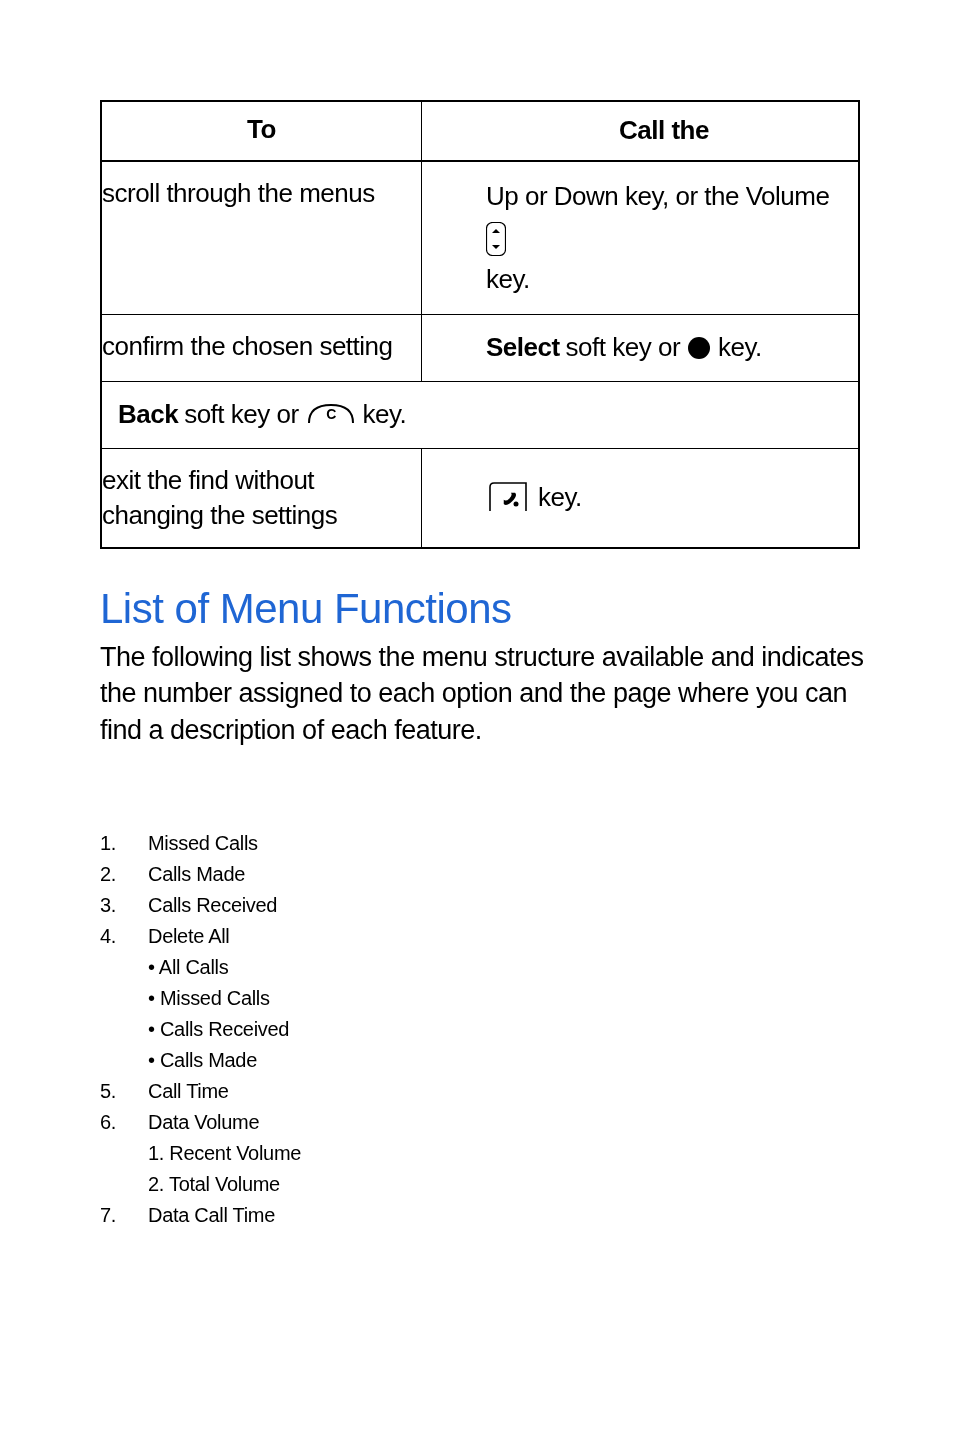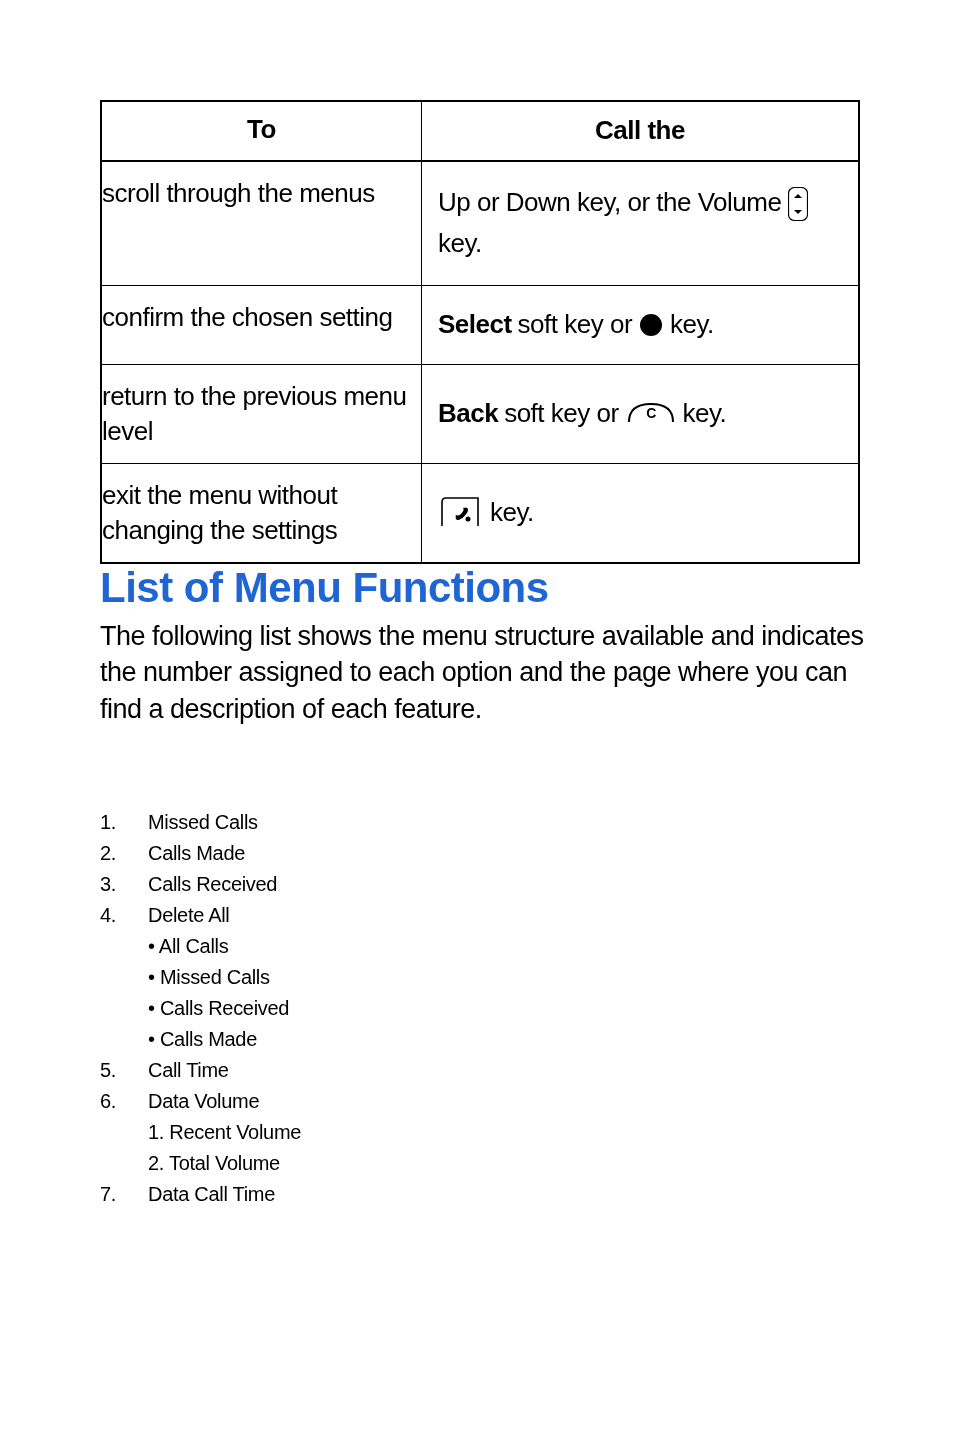--- a/index.html
+++ b/index.html
@@ -12,34 +12,35 @@
       color: #000000;
     }
     .table-container {
       border: 2px solid #000;
       border-collapse: collapse;
       width: 760px;
     }
     .table-row {
       display: flex;
       border-bottom: 1px solid #000;
+      gap: 48px;
     }
     .table-row:last-child { border-bottom: none; }
     .header-row { border-bottom: 2px solid #000; }
     .cell-left {
       width: 320px;
       border-right: 1px solid #000;
       padding: 14px 0;
       font-size: 26px;
       line-height: 1.35;
       letter-spacing: -0.5px;
     }
     .cell-right {
       flex: 1;
-      padding: 20px 16px;
+      padding: 14px 16px;
       font-size: 26px;
       line-height: 1.45;
       letter-spacing: -0.5px;
       display: flex;
       align-items: center;
       flex-wrap: wrap;
       gap: 6px;
     }
     .header-cell {
       font-weight: 900;
@@ -50,21 +51,22 @@
     }
     .bold { font-weight: 900; }
     .icon-wrap {
       display: inline-flex;
       vertical-align: middle;
       align-items: center;
     }
     .section-heading {
       color: #1f66d4;
       font-size: 42px;
-      font-weight: 700;
+      font-weight: 400;
+      margin-top: 36px;
       margin-bottom: 6px;
       letter-spacing: -0.5px;
     }
     .body-text {
       font-size: 27px;
       line-height: 1.35;
       letter-spacing: -0.5px;
       width: 770px;
     }
     .list-area {
@@ -122,36 +124,35 @@
       <span class="icon-wrap">
         <svg width="26" height="26" viewBox="0 0 26 26">
           <circle cx="13" cy="13" r="11" fill="#000"></circle>
         </svg>
       </span>
       <span class="inline-text">key.</span>
     </div>
   </div>
 
   <div class="table-row">
-    <div class="cell-left">return to the previous menu level</div>
     <div class="cell-right">
       <span class="bold inline-text">Back</span>
       <span class="inline-text">soft key or</span>
       <span class="icon-wrap">
         <svg width="52" height="28" viewBox="0 0 52 28">
           <path d="M4 22 Q4 4 26 4 Q48 4 48 22" fill="none" stroke="#000" stroke-width="2"></path>
           <text x="26" y="18" font-family="Arial" font-size="14" font-weight="bold" text-anchor="middle" fill="#000">C</text>
         </svg>
       </span>
       <span class="inline-text">key.</span>
     </div>
   </div>
 
   <div class="table-row">
-    <div class="cell-left">exit the menu without changing the settings</div>
+    <div class="cell-left">exit the find without changing the settings</div>
     <div class="cell-right">
       <span class="icon-wrap">
         <svg width="46" height="34" viewBox="0 0 46 34">
           <path d="M4 30 L4 6 Q4 2 8 2 L40 2 L40 30" fill="none" stroke="#000" stroke-width="1.6"></path>
           <g transform="translate(22,16) rotate(135)">
             <path d="M-8 -2 Q-8 -6 0 -6 Q8 -6 8 -2 L5 1 Q5 -2 0 -2 Q-5 -2 -5 1 Z" fill="#000"></path>
           </g>
           <circle cx="30" cy="23" r="2.5" fill="#000"></circle>
         </svg>
       </span>

